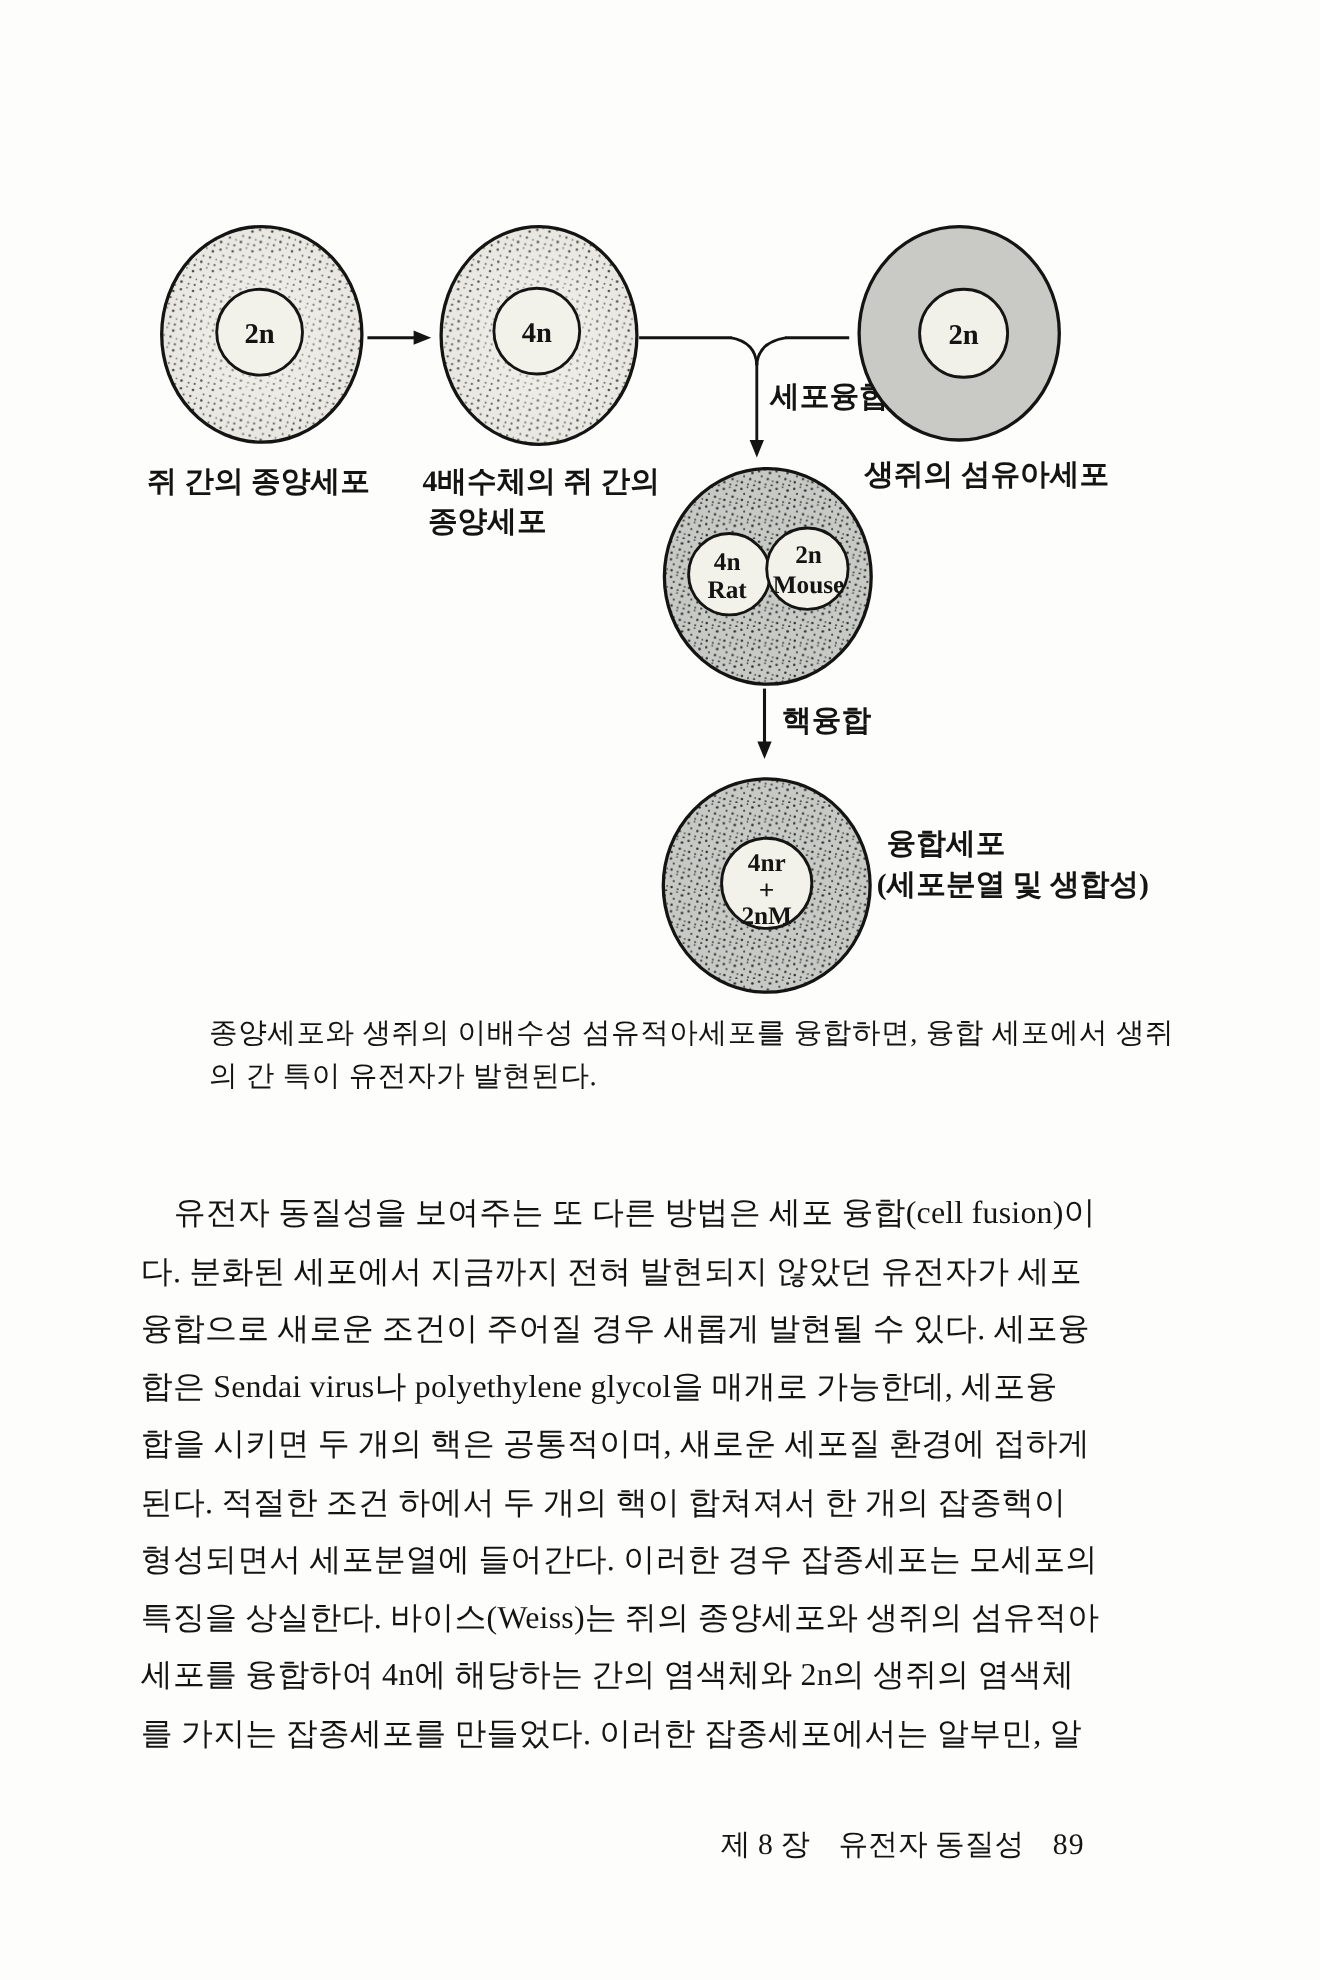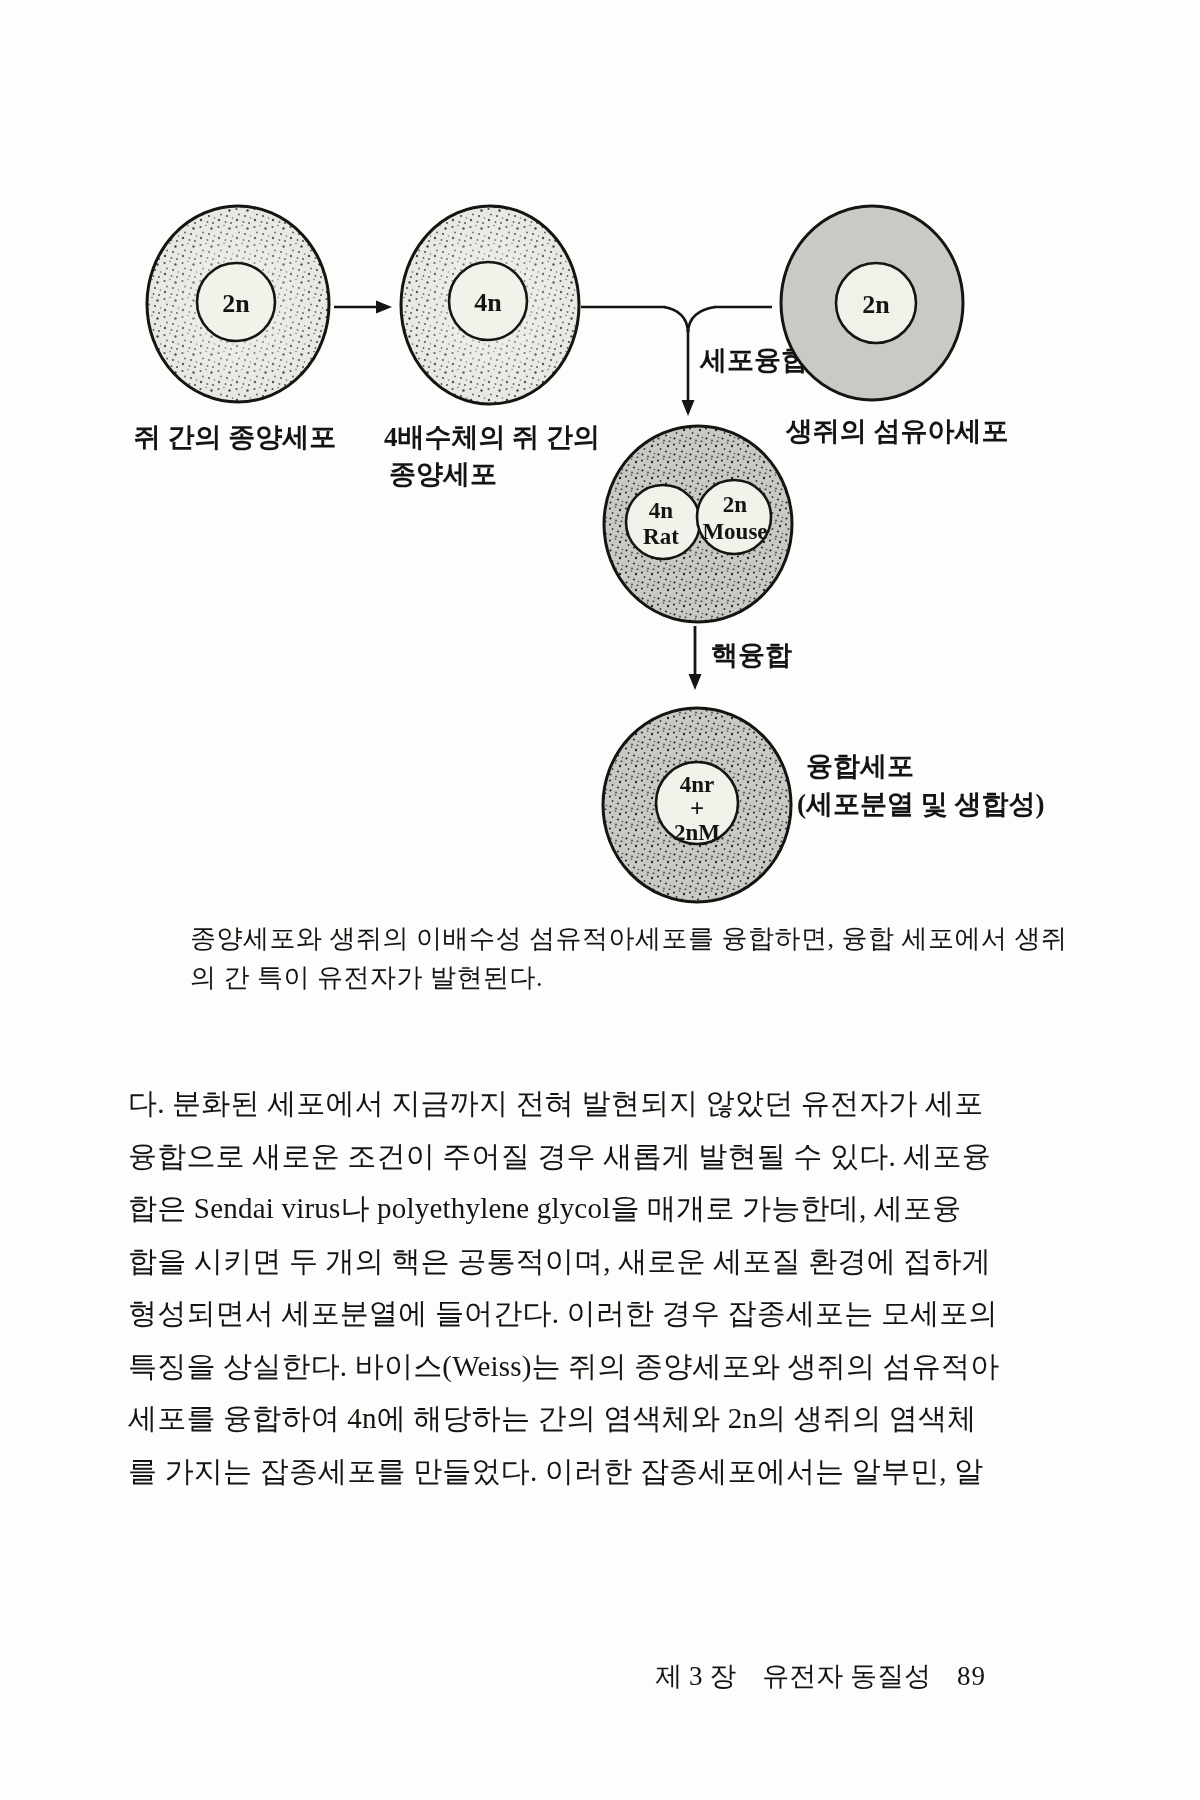--- a/index.html
+++ b/index.html
@@ -144,28 +144,30 @@
   </svg>
 
   
   <div class="fig-caption">
     <div class="cap-line cap-indent">종양세포와 생쥐의 이배수성 섬유적아세포를 융합하면, 융합 세포에서 생쥐</div>
     <div class="cap-line cap-indent">의 간 특이 유전자가 발현된다.</div>
   </div>
 
   
   <div class="body-text">
+    <div class="body-line first">유전자 동질성을 보여주는 또 다른 방법은 세포 융합(cell fusion)이</div>
     <div class="body-line">다. 분화된 세포에서 지금까지 전혀 발현되지 않았던 유전자가 세포</div>
     <div class="body-line">융합으로 새로운 조건이 주어질 경우 새롭게 발현될 수 있다. 세포융</div>
     <div class="body-line">합은 Sendai virus나 polyethylene glycol을 매개로 가능한데, 세포융</div>
     <div class="body-line">합을 시키면 두 개의 핵은 공통적이며, 새로운 세포질 환경에 접하게</div>
+    <div class="body-line">된다. 적절한 조건 하에서 두 개의 핵이 합쳐져서 한 개의 잡종핵이</div>
     <div class="body-line">형성되면서 세포분열에 들어간다. 이러한 경우 잡종세포는 모세포의</div>
     <div class="body-line">특징을 상실한다. 바이스(Weiss)는 쥐의 종양세포와 생쥐의 섬유적아</div>
     <div class="body-line">세포를 융합하여 4n에 해당하는 간의 염색체와 2n의 생쥐의 염색체</div>
     <div class="body-line">를 가지는 잡종세포를 만들었다. 이러한 잡종세포에서는 알부민, 알</div>
   </div>
 
   
   <div class="footer">
-    <span>제 3 장</span><span class="gap"></span><span>유전자 동질성</span><span class="gap"></span><span class="pgno">89</span>
+    <span>제 8 장</span><span class="gap"></span><span>유전자 동질성</span><span class="gap"></span><span class="pgno">89</span>
   </div>
 
 </div>
 
 </body></html>

